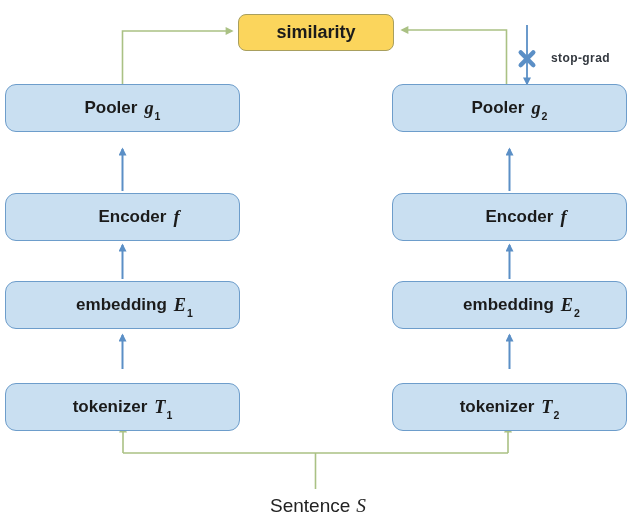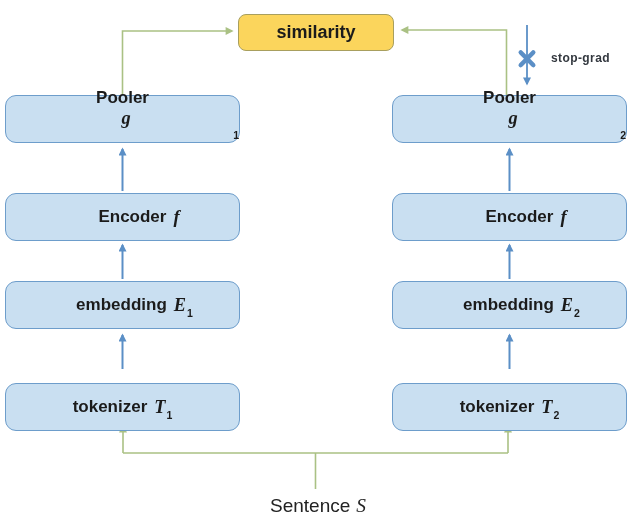--- a/index.html
+++ b/index.html
@@ -56,21 +56,21 @@
     width: 156px;
     height: 37px;
     background: var(--similarity-fill);
     border: 1.5px solid var(--similarity-border);
     border-radius: 8px;
     font-size: 18px;
     font-weight: bold;
   }
   .col-left  { left: 5px; }
   .col-right { left: 392px; }
-  .row-pooler    { top: 95px; flex-direction: column; }
+  .row-pooler    { top: 84px; }
   .row-encoder   { top: 193px; padding-left: 33px; }
   .row-embedding { top: 281px; padding-left: 24px; }
   .row-tokenizer { top: 371px; margin-top: 12px; }
 
   .sym {
     font-family: "Liberation Serif", serif;
     font-style: italic;
     font-weight: bold;
     margin-left: 7px;
     font-size: 1.08em;

